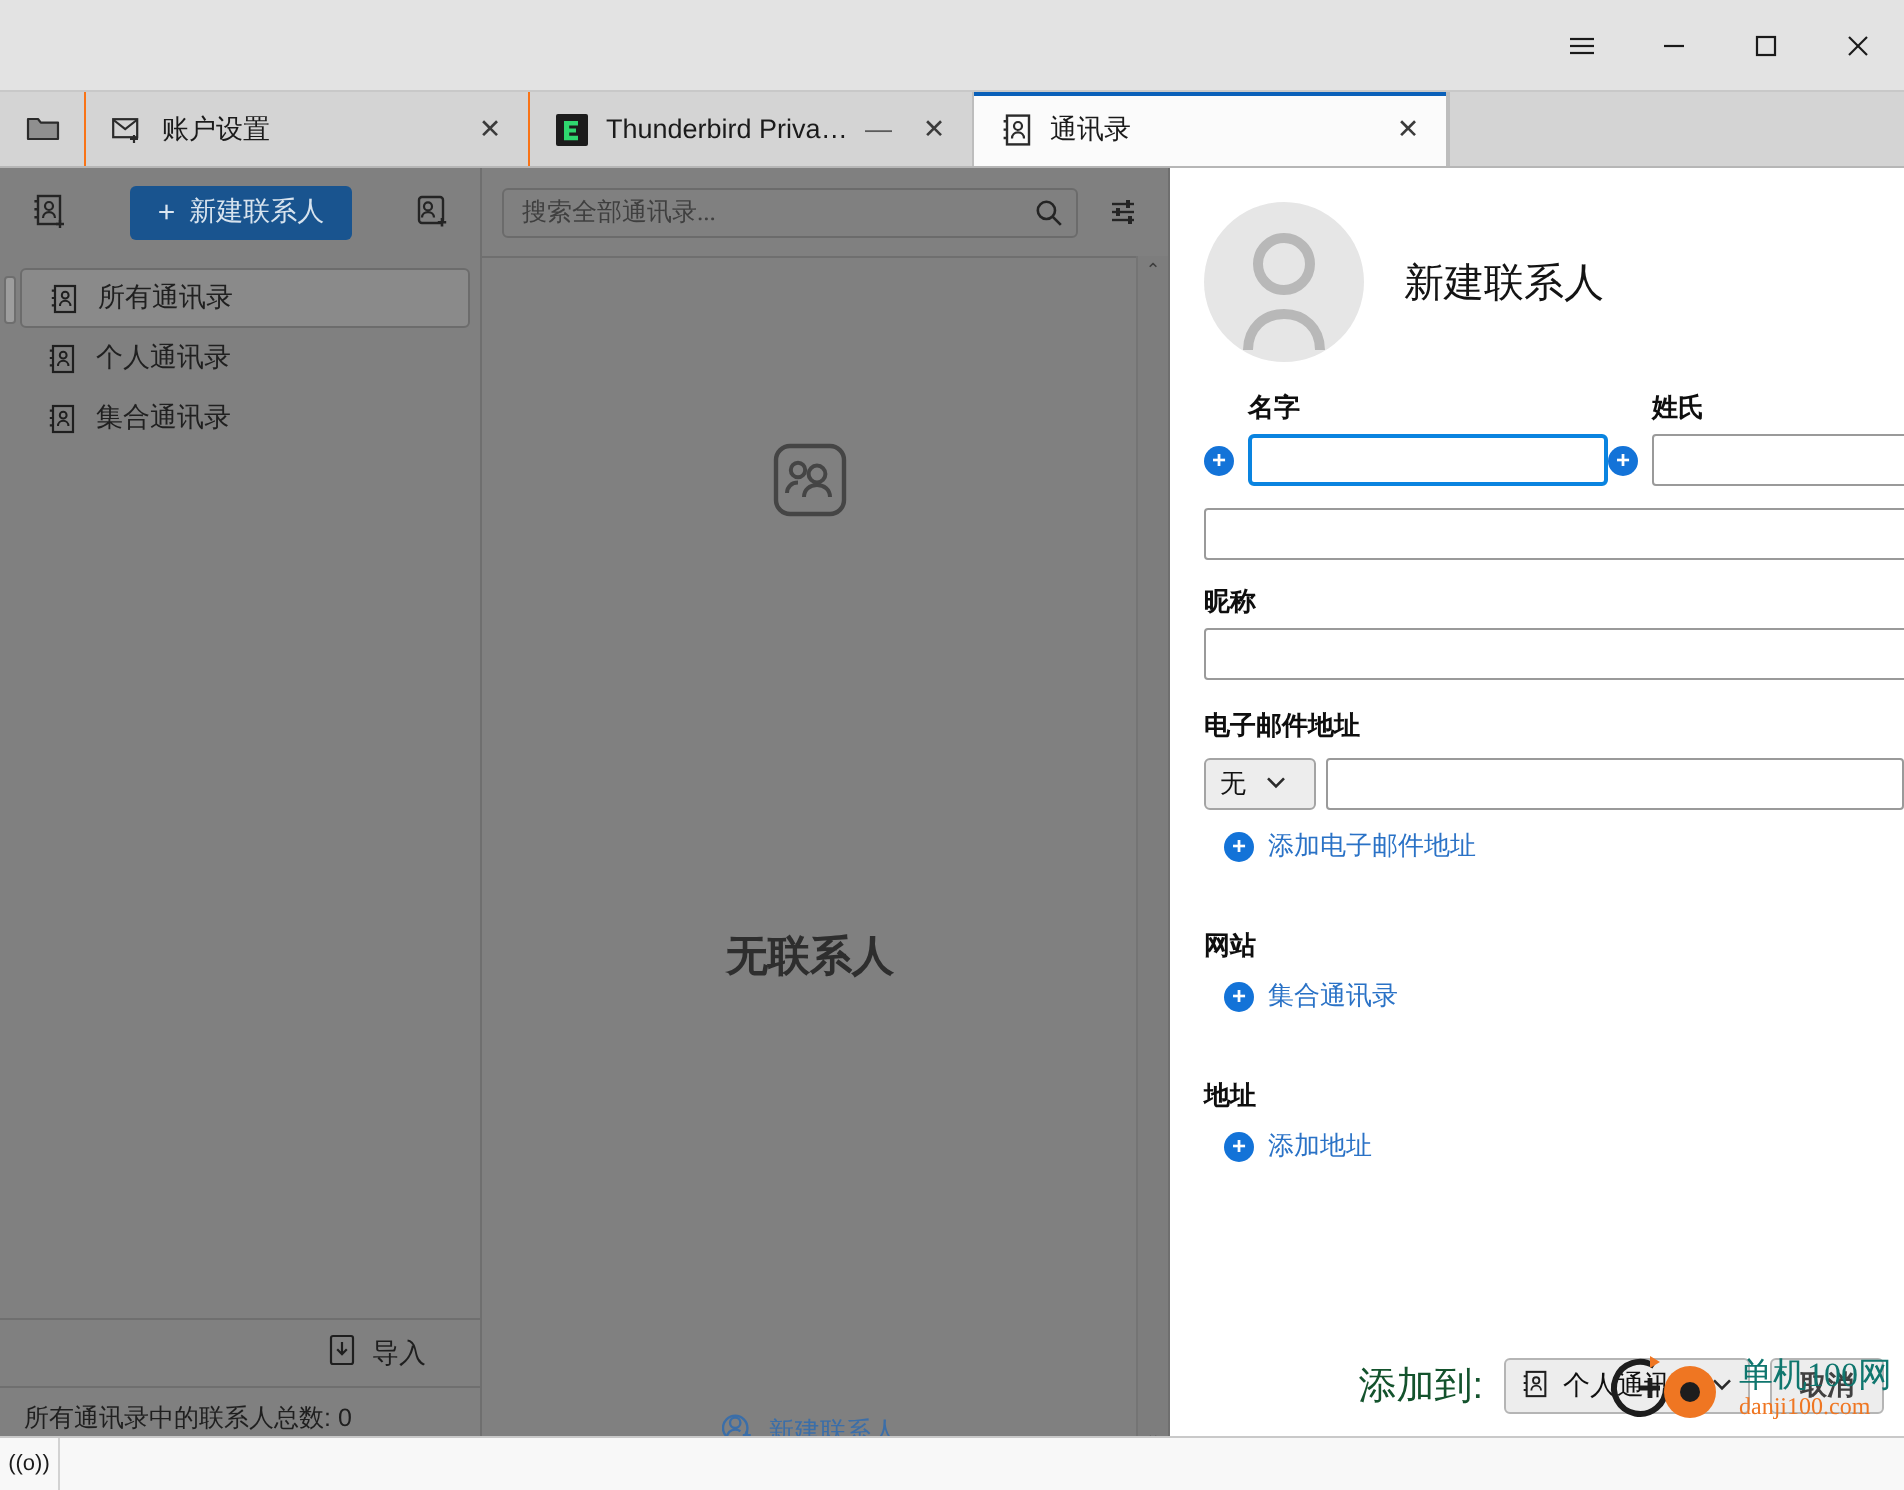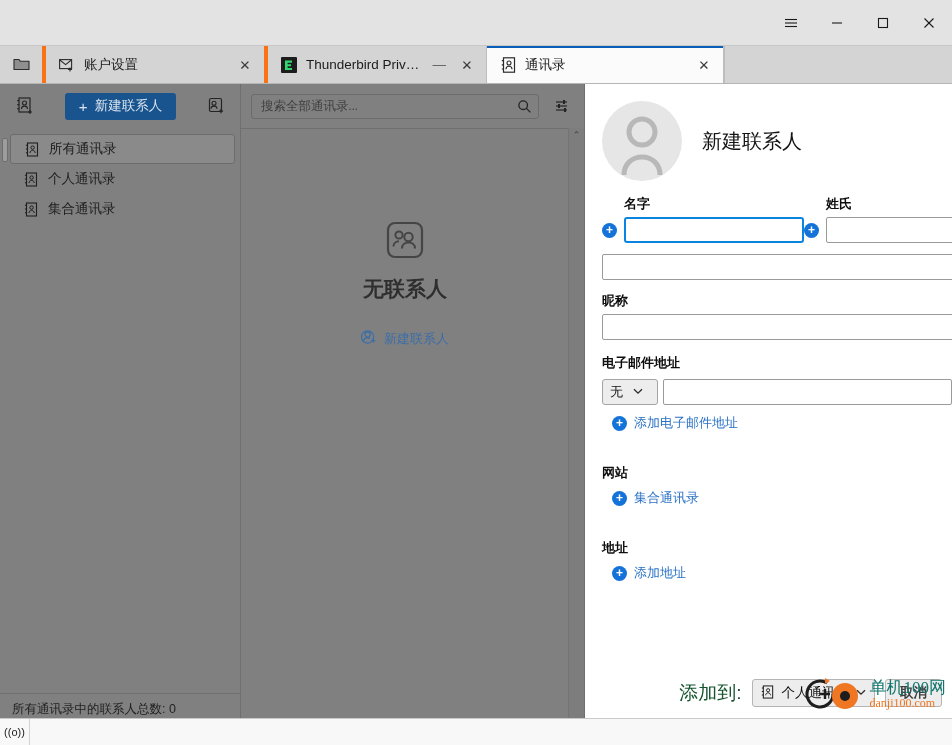--- a/index.html
+++ b/index.html
@@ -30,21 +30,21 @@
     border-bottom: 1px solid #b6b6b6;
   }
   .spacesbtn {
     width: 42px; display: flex; align-items: center; justify-content: center;
     color: #2b2b2b;
   }
   .tab {
     position: relative; display: flex; align-items: center; gap: 8px;
     padding: 0 8px 0 12px; min-width: 0; color: #1b1b1b;
     font-size: 13.5px; background: #d4d4d4;
-    border-left: 4px solid #f97316;
+    border-left: 1px solid #f97316;
   }
   .tab .tlabel { white-space: nowrap; overflow: hidden; text-overflow: ellipsis; }
   .tab.t-account  { width: 222px; }
   .tab.t-privacy  { width: 222px; }
   .tab.t-address  { width: 238px; background: #fbfbfb; border-left: 1px solid #bdbdbd; border-right: 1px solid #bdbdbd; }
   .tab.t-address::before {
     content: ""; position: absolute; left: 0; right: 0; top: 0; height: 2px; background: #0a60b9;
   }
   .tab .ticon { flex: 0 0 auto; width: 18px; height: 18px; display: flex; align-items: center; justify-content: center; }
   .tab .tclose {
@@ -118,20 +118,21 @@
     border: 1px solid #6b6b6b; border-radius: 3px; background: transparent;
     display: flex; align-items: center; padding: 0 6px 0 9px;
   }
   .searchbox .sph { font-size: 12.5px; color: #3f3f3f; flex: 1 1 auto; }
   .searchbox .sicon { width: 16px; height: 16px; color: #242424; display: flex; align-items: center; justify-content: center; }
 
   .mid-empty {
     position: absolute; left: 0; top: 44px; width: 328px; height: 597px;
     display: flex; flex-direction: column; align-items: center; padding-top: 90px;
     border-top: 1px solid #6f6f6f;
+    justify-content: space-between;
   }
   .mid-empty .bigicon { color: #454545; margin-bottom: 10px; }
   .mid-empty .etitle { font-size: 21px; color: #2e2e2e; font-weight: 600; margin-bottom: 26px; }
   .mid-empty .elink {
     font-size: 13px; color: #3b6ea8; display: flex; align-items: center; gap: 7px;
   }
 
   
   .mid-scroll {
     position: absolute; right: 0; top: 44px; width: 16px; height: 597px;
@@ -366,20 +367,29 @@
                 <rect x="2.5" y="1" width="10" height="13" fill="none" stroke="#1f1f1f" stroke-width="1.1"></rect>
                 <circle cx="7.6" cy="5.6" r="1.7" fill="none" stroke="#1f1f1f" stroke-width="1"></circle>
                 <path d="M5 11c0-1.6 1.2-2.6 2.6-2.6S10.2 9.4 10.2 11" fill="none" stroke="#1f1f1f" stroke-width="1"></path>
                 <path d="M0.9 3.3h1.7M0.9 7h1.7M0.9 10.7h1.7" stroke="#1f1f1f" stroke-width="1.1"></path>
               </svg>
           </span>
           <span>集合通讯录</span>
         </div>
       </div>
 
+      <div class="import-row">
+        <span class="abico">
+          <svg width="16" height="16" viewBox="0 0 16 16">
+              <rect x="2.5" y="1" width="11" height="14" rx="1" fill="none" stroke="#1e1e1e" stroke-width="1.1"></rect>
+              <path d="M8 4v6M5.6 7.6 8 10.1l2.4-2.5" fill="none" stroke="#1e1e1e" stroke-width="1.1"></path>
+            </svg>
+        </span>
+        <span>导入</span>
+      </div>
 
       <div class="status-row">
         <span>所有通讯录中的联系人总数: 0</span>
       </div>
     </div>
 
     <div class="pane-mid">
 
       <div class="mid-toolbar">
         <div class="searchbox">

